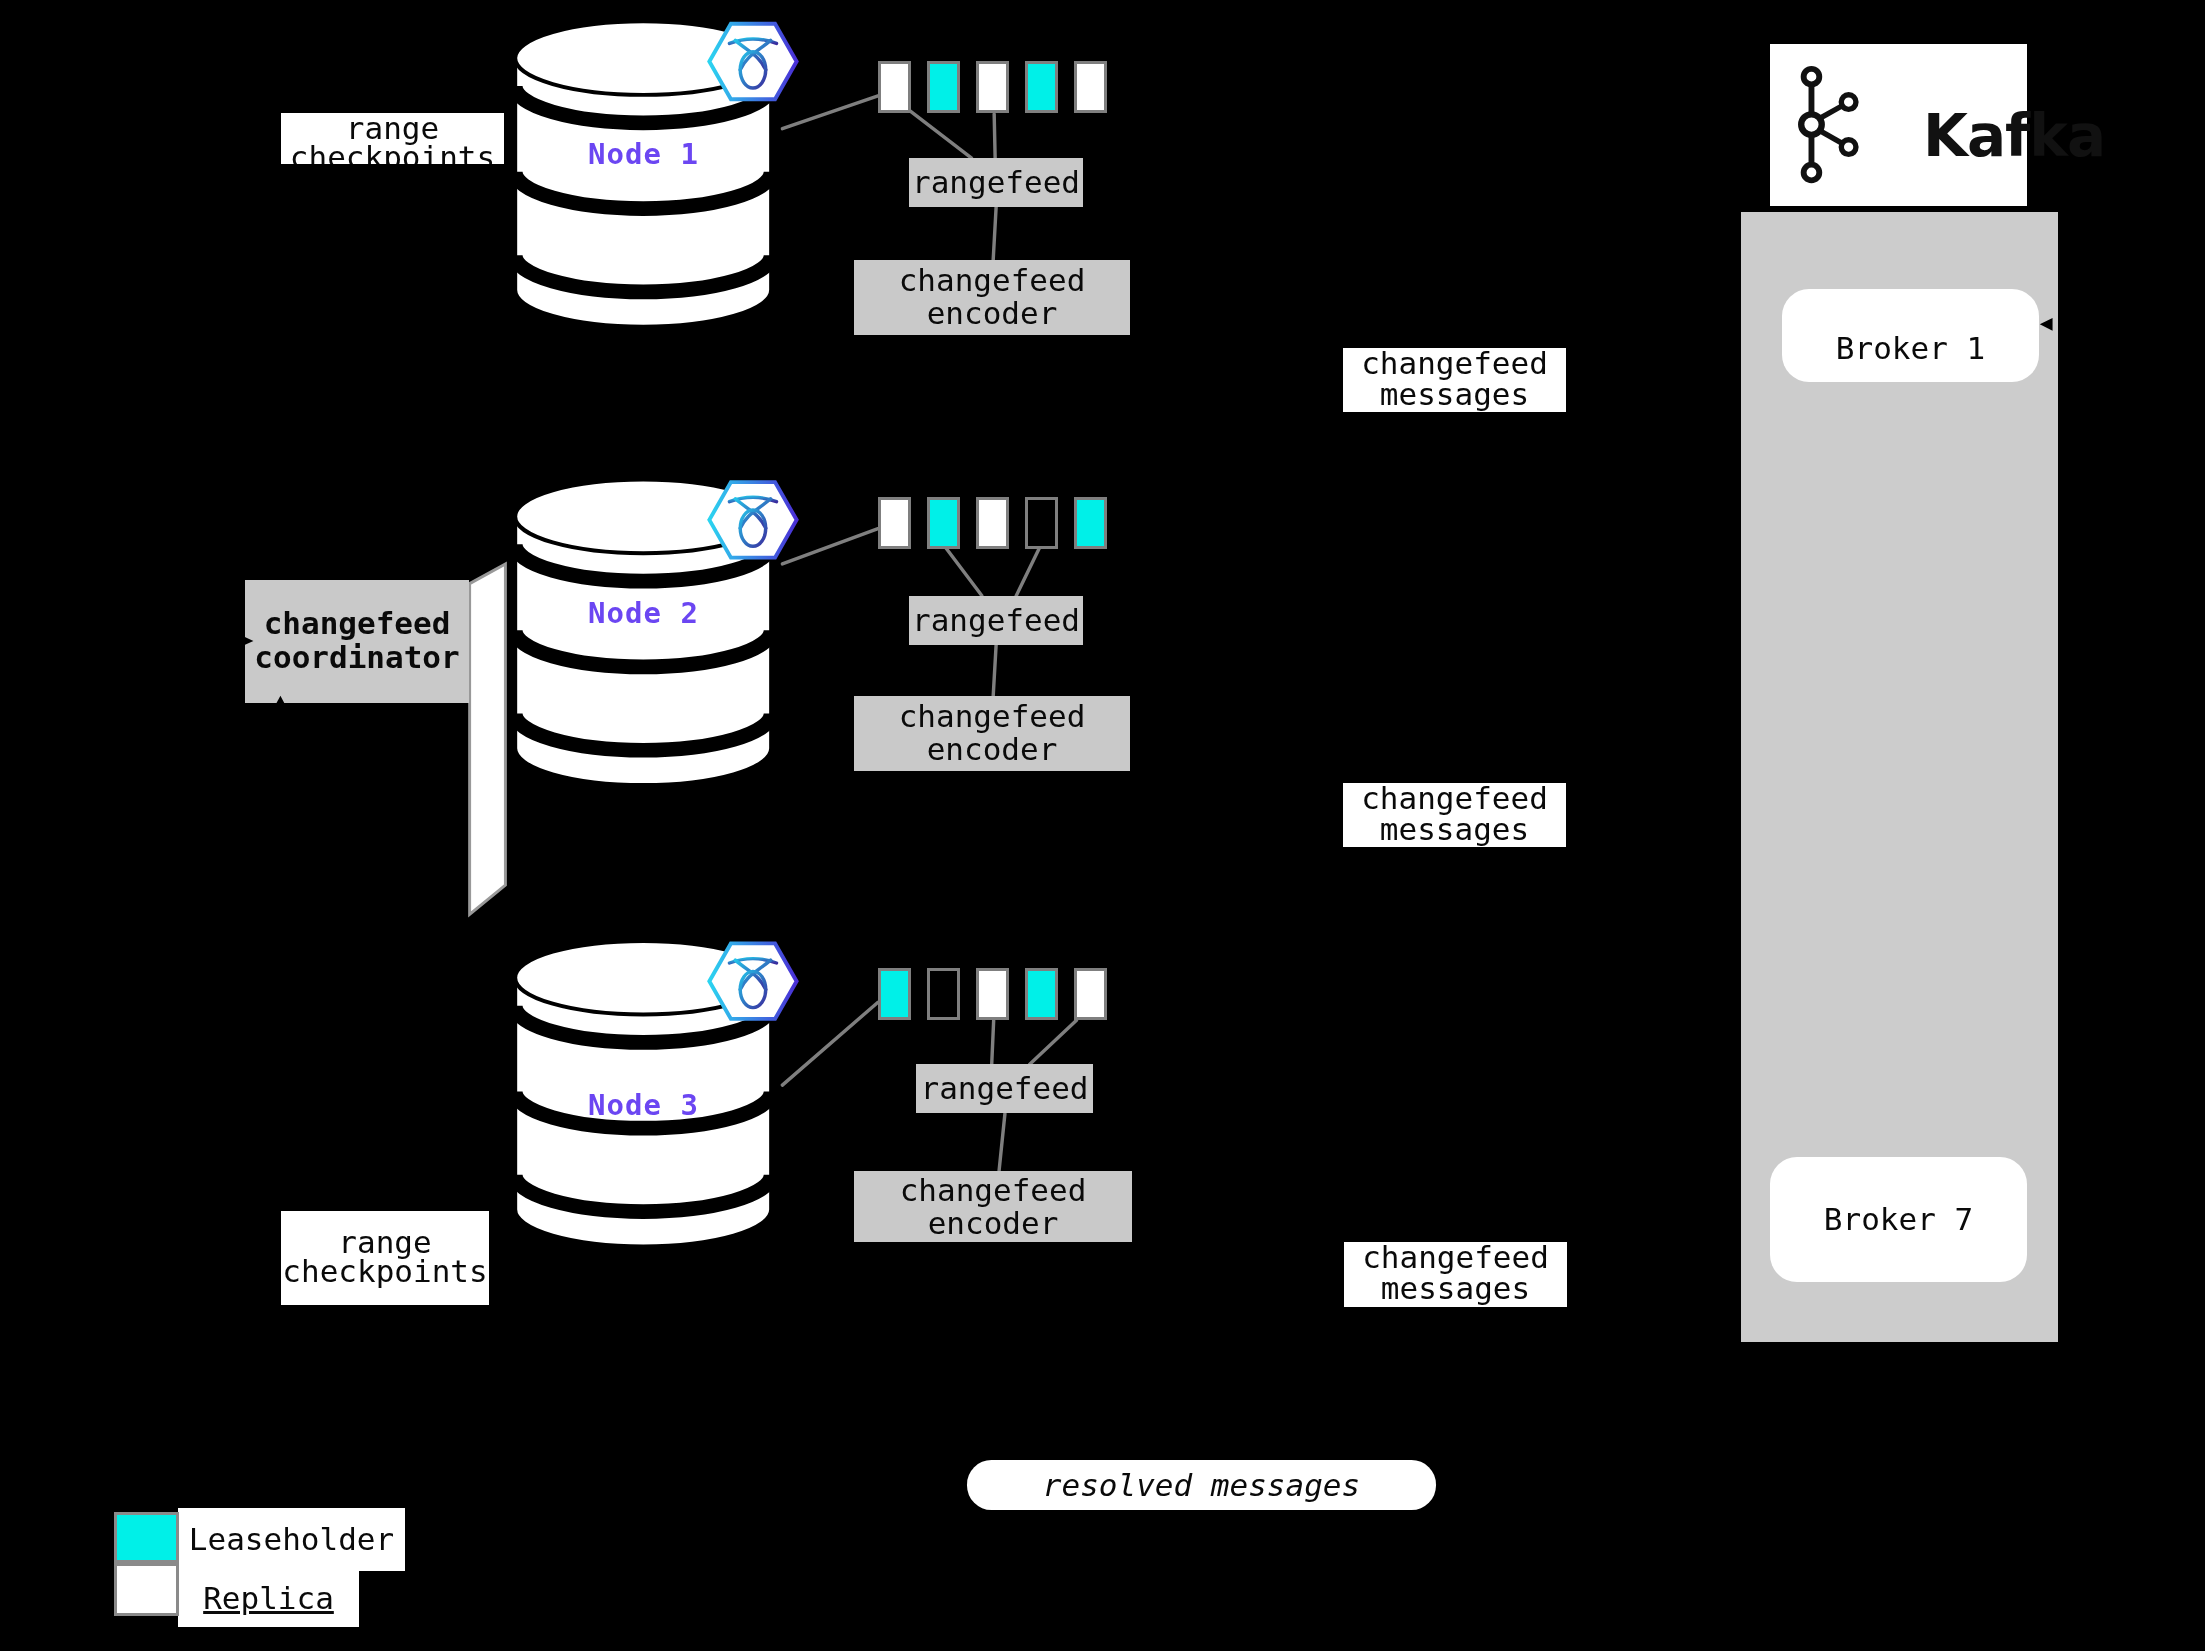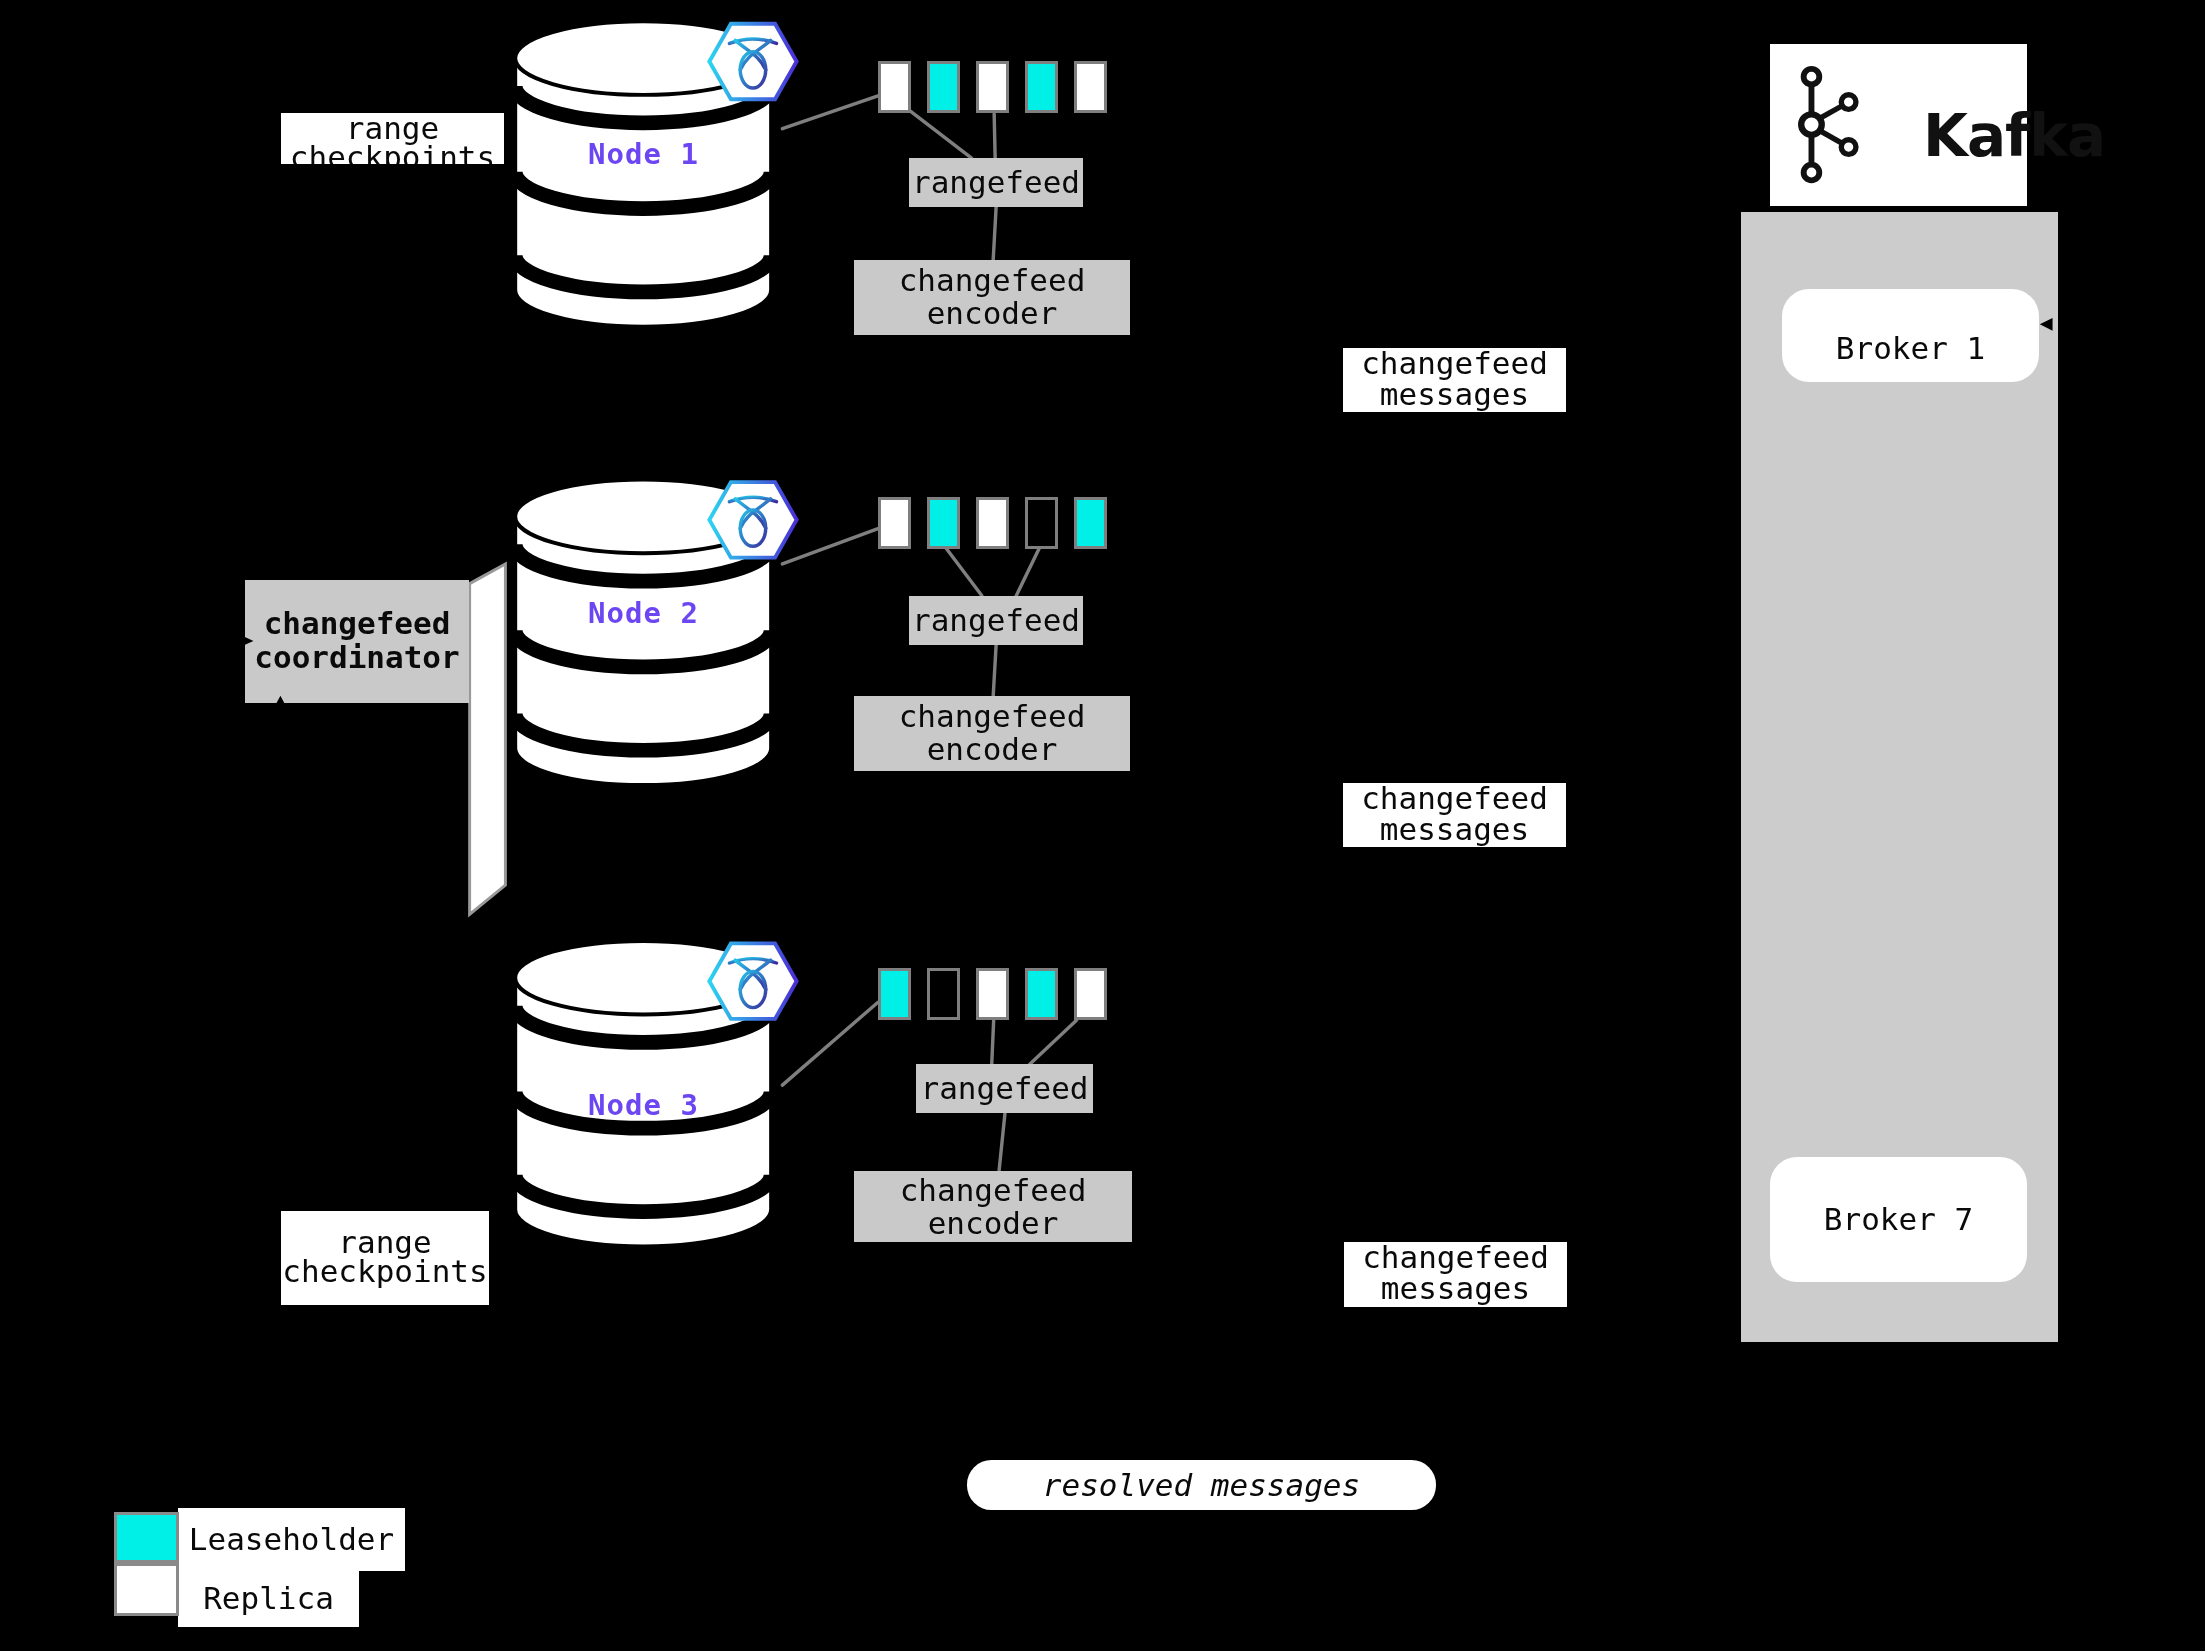--- a/index.html
+++ b/index.html
@@ -166,21 +166,21 @@
     <span class="abs kafkaword" style="left:110px;top:58px;">Kafka</span>
   </div>
 
   <div class="abs" style="left:1741px;top:212px;width:317px;height:1130px;background:#cccccc;"></div>
   <div class="abs broker lbl" style="left:1770px;top:289px;width:257px;height:93px;line-height:118px;margin-left:12px;">Broker 1</div>
   <div class="abs broker lbl" style="left:1770px;top:1157px;width:257px;height:125px;line-height:125px;">Broker 7</div>
 
   <div class="abs pill lbl" style="left:967px;top:1460px;width:469px;height:50px;line-height:50px;font-style:italic;">resolved messages</div>
 
   <div class="abs whitebox lbl" style="left:178px;top:1508px;width:227px;height:63px;line-height:63px;">Leaseholder</div>
-  <div class="abs whitebox lbl" style="left:178px;top:1570px;width:181px;height:57px;line-height:57px;">Replica</div>
+  <div class="abs whitebox lbl" style="left:178px;top:1570px;width:181px;height:57px;line-height:57px;text-decoration:underline;">Replica</div>
   <div class="abs swatch sq-leaseholder" style="left:114px;top:1512px;width:65px;height:51px;"></div>
   <div class="abs swatch sq-replica" style="left:114px;top:1563px;width:65px;height:53px;"></div>
 
   <svg class="layer" width="2205" height="1652" viewBox="0 0 4498 3369" style="pointer-events:none;">
     <polygon points="4161,661 4187,648 4187,674" fill="#000"></polygon>
     <polygon points="493,1296 493,1318 517,1307" fill="#000"></polygon>
     <polygon points="560,1441 584,1441 572,1419" fill="#000"></polygon>
   </svg>
 
 </div>

